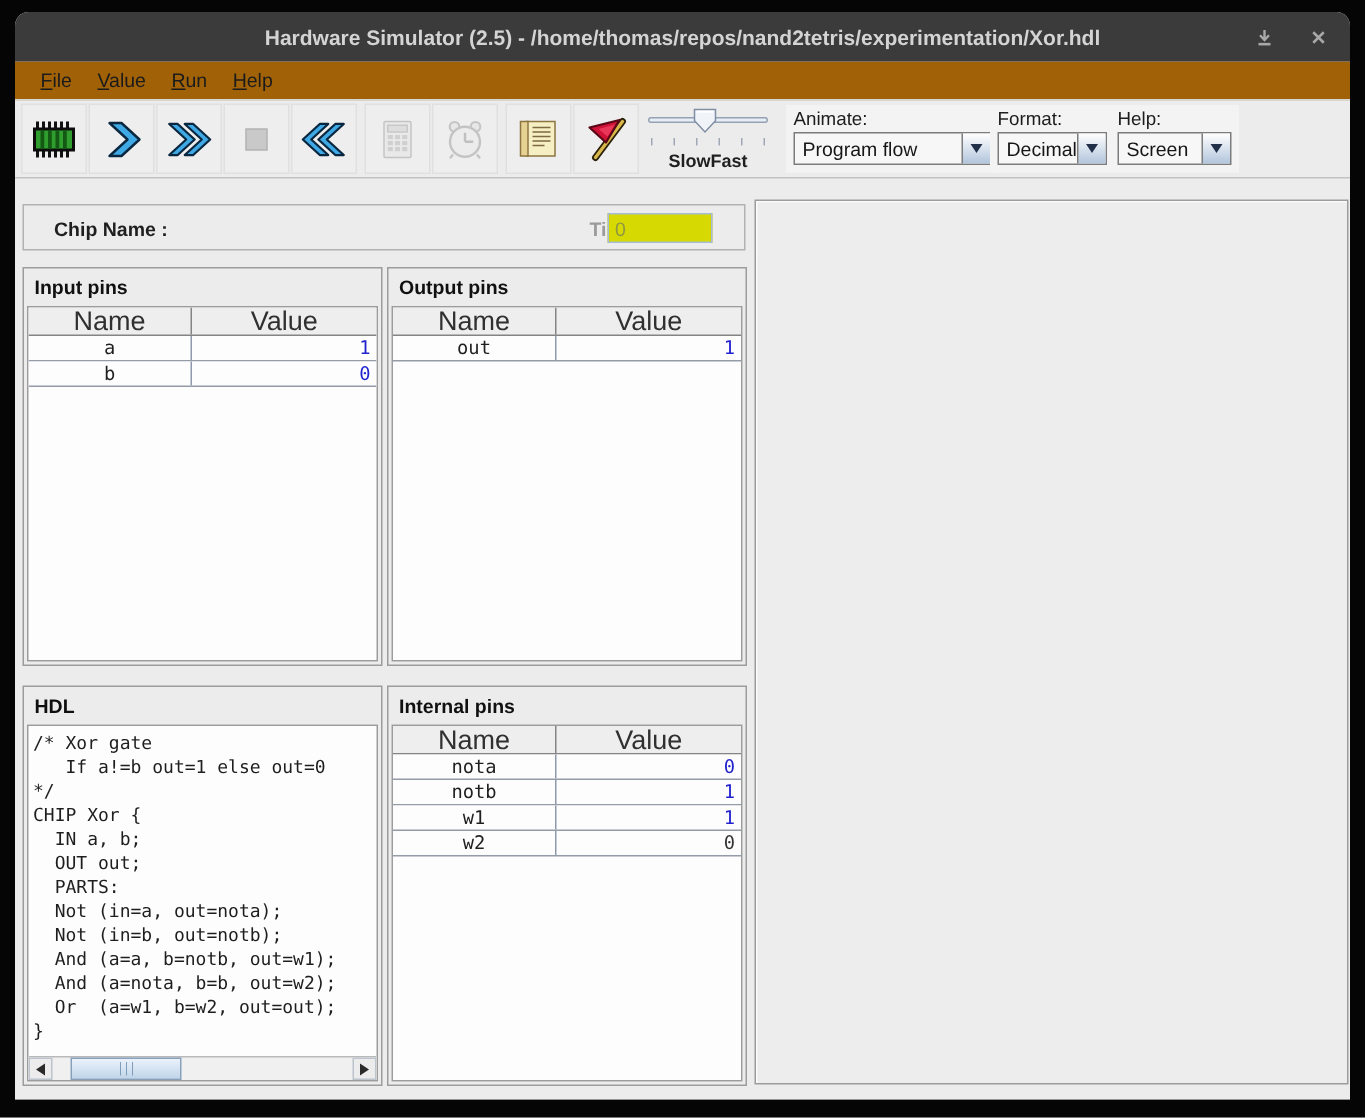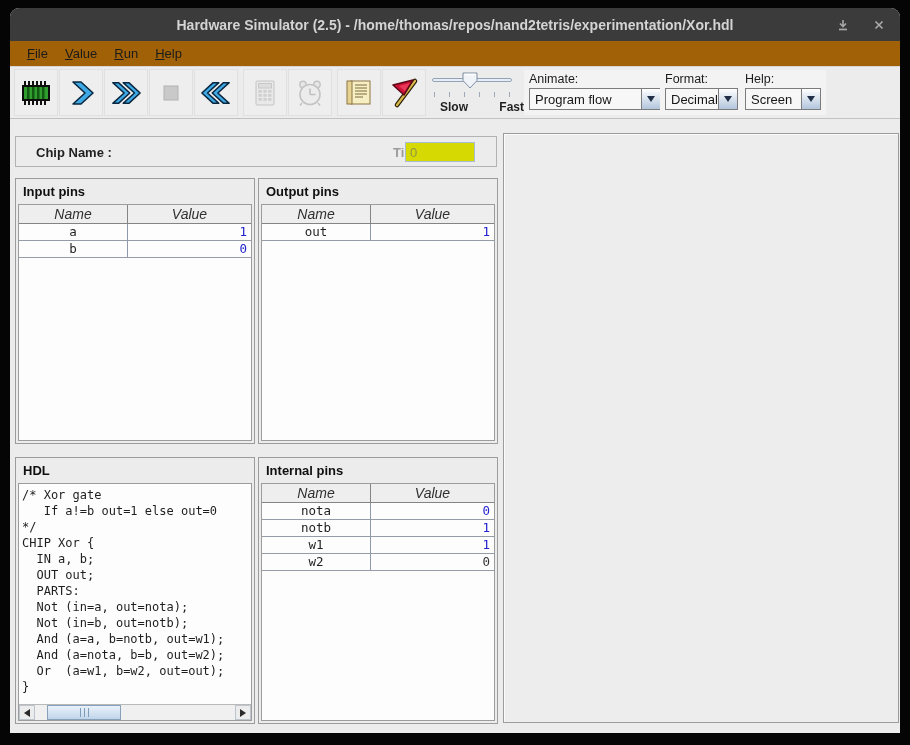--- a/index.html
+++ b/index.html
@@ -33,21 +33,21 @@
 
   
   .slider-group { position:absolute; left:408px; top:2px; width:106px; height:48px; }
   .slider-track { position:absolute; left:14px; right:12px; top:9px; height:4px;
                   background:#e7edf4; border:1px solid #93a2b4; border-radius:2px; }
   .slider-thumb { position:absolute; top:3px; left:44px; width:16px; height:17px; }
   .slider-ticks { position:absolute; left:16px; right:14px; top:23px; height:5px;
                   display:flex; justify-content:space-between; }
   .slider-ticks span { width:1px; height:5px; background:#9fa9b6; }
   .slider-labels { position:absolute; left:2px; right:0; bottom:3px; display:flex;
-                   justify-content:space-between; font-size:12px; font-weight:bold; color:#1f1f1f;margin-left:20px; }
+                   justify-content:center; font-size:12px; font-weight:bold; color:#1f1f1f; }
 
   
   .tool-group { position:absolute; top:3px; background:#f3f3f3; padding:2px 5px 5px; }
   .tg-label { font-size:12.5px; color:#1c1c1c; margin-bottom:2px; }
   .combo { display:flex; height:22px; border:1px solid #7c7c7c; background:#f7f7f7; cursor:pointer; }
   .combo-value { flex:1; font-size:13px; color:#161616; padding:3px 0 0 5px;
                  white-space:nowrap; overflow:hidden; }
   .combo-arrow { width:19px; border-left:1px solid #7c7c7c;
                  background:linear-gradient(#ffffff,#b2c5dc); display:flex; align-items:center; justify-content:center; }
   .tri-down { width:0; height:0; border-left:4px solid transparent; border-right:4px solid transparent;
@@ -73,21 +73,21 @@
                  font-size:13px; color:#101010; }
   .panel-body { position:absolute; left:2px; right:2px; top:25px; bottom:2px;
                 background:#fdfdfd; border:1px solid #9c9c9c; overflow:hidden; }
 
   #panel-input    { left:5px;   top:58px;  width:240px; height:266px; }
   #panel-output   { left:248px; top:58px;  width:240px; height:266px; }
   #panel-hdl      { left:5px;   top:337px; width:240px; height:267px; }
   #panel-internal { left:248px; top:337px; width:240px; height:267px; }
 
   .pin-header { display:flex; height:19px; background:#eeeeee; border-bottom:1px solid #848484;
-                font-size:14px; color:#303030;font-style:italic; }
+                font-size:18px; color:#303030; }
   .pin-header .c1 { width:47%; border-right:1px solid #848484; text-align:center; line-height:19px; }
   .pin-header .c2 { flex:1; text-align:center; line-height:19px; }
   .pin-row { display:flex; height:17px; border-bottom:1px solid #949ca8; background:#fdfdfd;
              font-family:"DejaVu Sans Mono",monospace; font-size:12.5px; }
   .pin-row .c1 { width:47%; border-right:1px solid #8e9aab; text-align:center; line-height:16px; color:#1f1f1f; }
   .pin-row .c2 { flex:1; text-align:right; padding-right:4px; line-height:16px; color:#2222cf; }
   .pin-row .c2.val-black { color:#333333; }
 
   .code { margin:0; padding:3px 13px 0 3px; font-family:"DejaVu Sans Mono",monospace;
           font-size:12px; line-height:16px; color:#1e1e1e; white-space:pre; }

